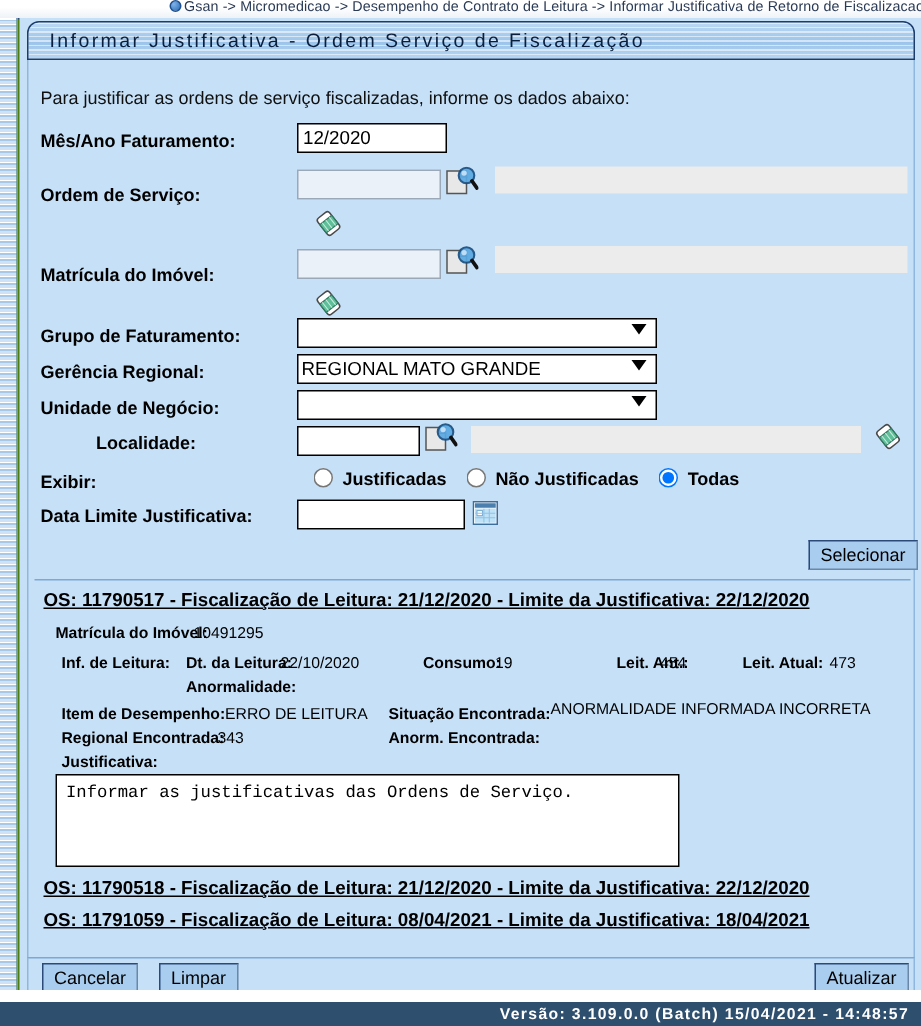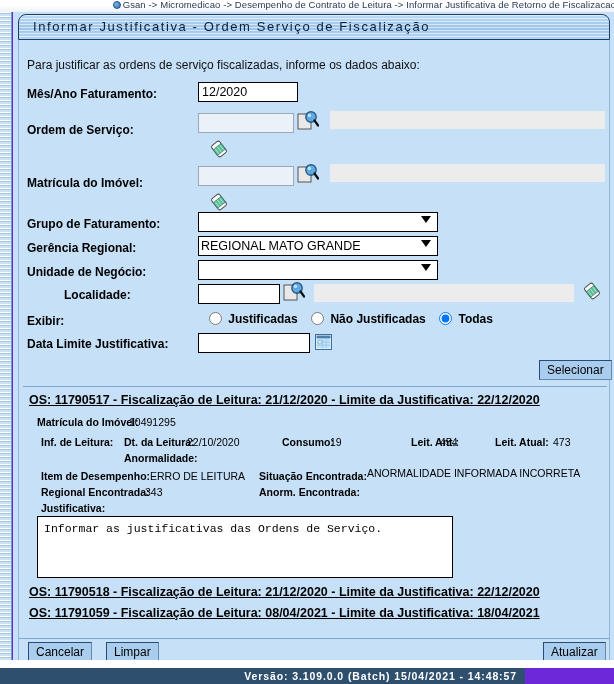--- a/index.html
+++ b/index.html
@@ -12,21 +12,21 @@
     height: 684px;
     overflow: hidden;
     font-family: "Liberation Sans", sans-serif;
     font-size: 12px;
     color: #000000;
   }
   #app {
     position: relative;
     width: 614px;
     height: 684px;
-    background: #6d28d9;
+    background: #4d7c0f;
   }
 
   
   .breadcrumb-strip {
     position: absolute;
     left: 0; top: 0;
     width: 614px; height: 12px;
     background: linear-gradient(to bottom, #ffffff 0%, #ffffff 40%, #eef2f7 100%);
     border-bottom: 1px solid #2c4a78;
     overflow: hidden;
@@ -287,21 +287,21 @@
     background: #c6e0f7;
     border: 1px solid #8fb6dc;
     border-top: 1px solid #7da8d4;
     box-sizing: border-box;
   }
 
   
   .versionbar {
     position: absolute;
     left: 0; top: 668px;
-    width: 525px; height: 16px;
+    width: 614px; height: 16px;
     background: #2f4f6f;
     color: #ffffff;
     font-size: 10.5px;
     font-weight: bold;
     letter-spacing: 0.9px;
     text-align: right;
     line-height: 16px;
     padding-right: 8px;
     box-sizing: border-box;
   }

